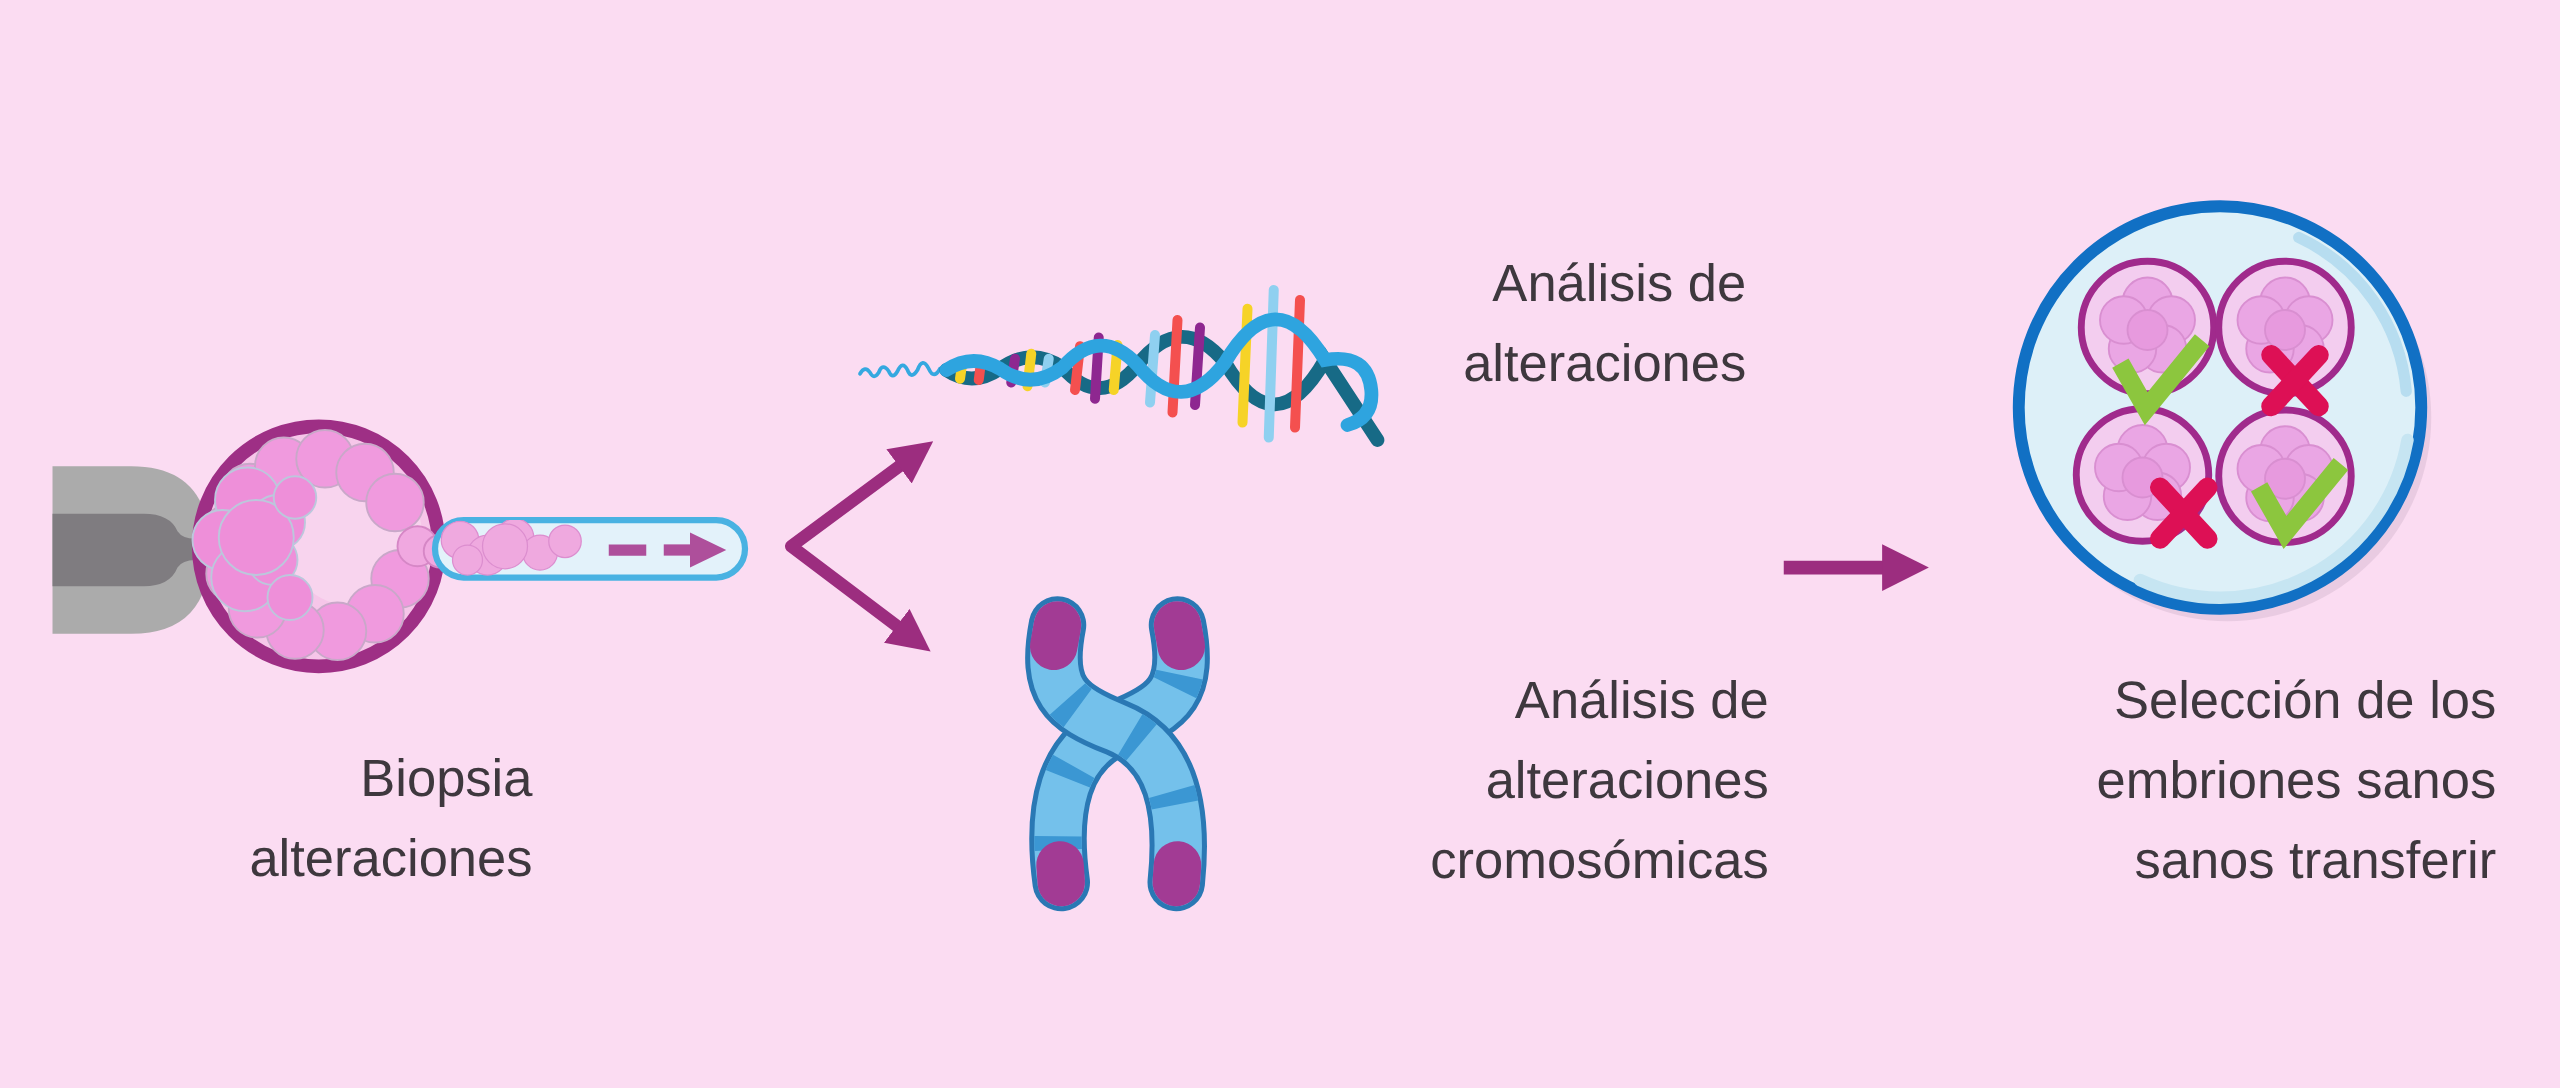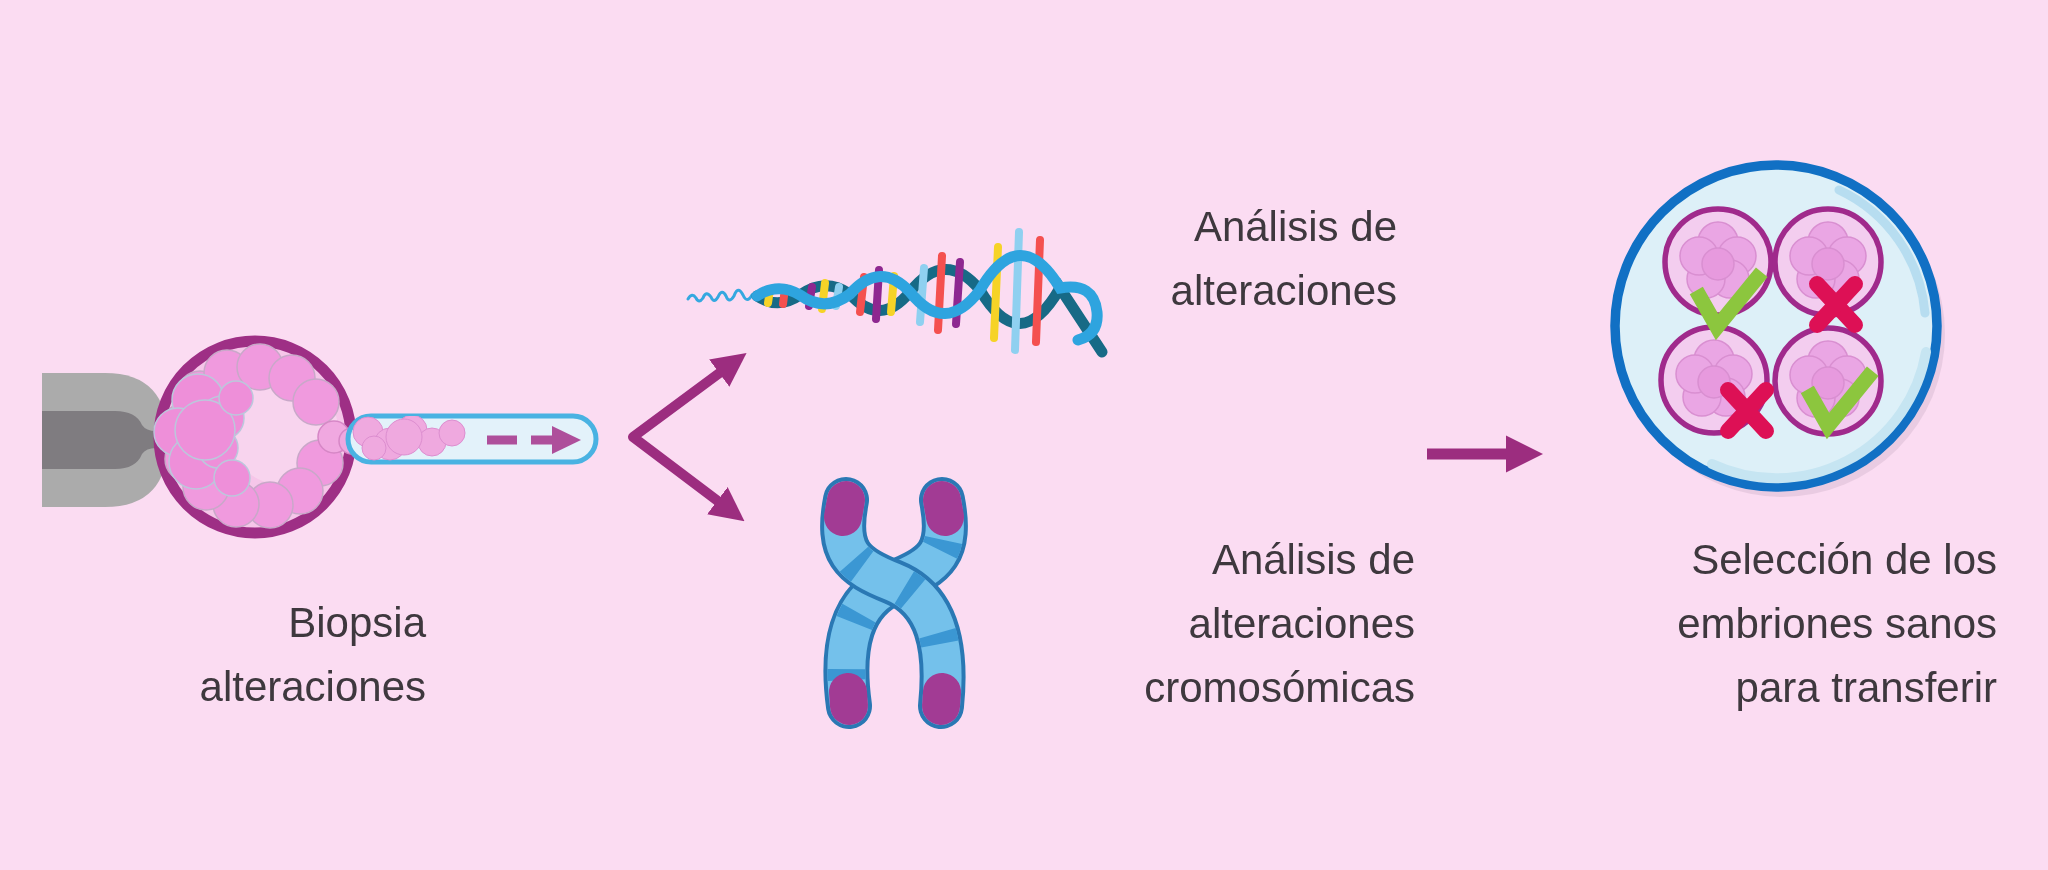--- a/index.html
+++ b/index.html
@@ -223,16 +223,16 @@
 
   <div class="label" style="left:1075px;top:528px;width:340px;">
     <div>Análisis de</div>
     <div>alteraciones</div>
     <div>cromosómicas</div>
   </div>
 
   <div class="label" style="left:1577px;top:528px;width:420px;">
     <div>Selección de los</div>
     <div>embriones sanos</div>
-    <div>para transferir</div>
+    <div>sanos transferir</div>
   </div>
 
 </div>
 
 </body></html>

